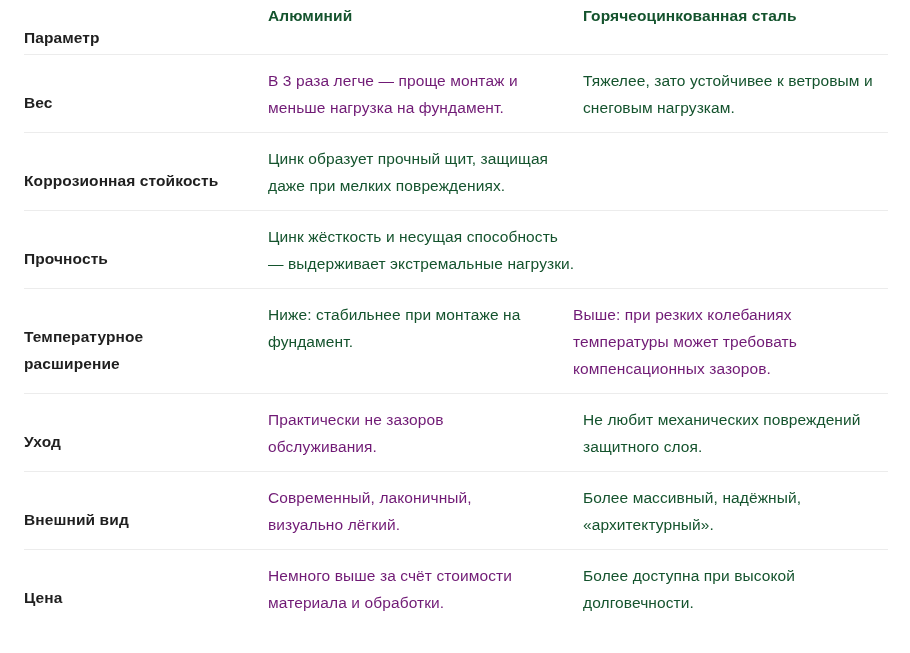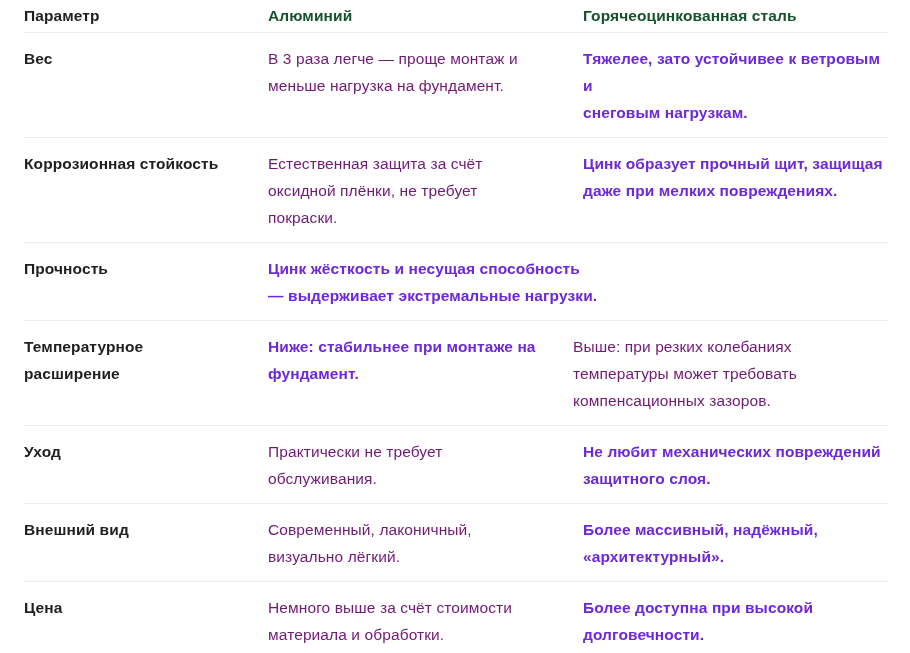--- a/index.html
+++ b/index.html
@@ -32,30 +32,30 @@
     letter-spacing: 0.1px;
   }
   .thead .cell {
     padding: 2px 0 3px 0;
   }
   .c1 {
     width: 244px;
     flex: 0 0 244px;
     font-weight: 600;
     color: #1f1f1f;
+    margin-top: 22px;
   }
   .c2 {
     width: 315px;
     flex: 0 0 315px;
     color: #701a75;
   }
   .c3 {
     flex: 1 1 auto;
-    color: #6d28d9;
-    font-weight: bold;
+    color: #14532d;
   }
   .thead .c2, .thead .c3 {
     font-weight: 600;
     color: #14532d;
   }
 </style>
 </head>
 <body>
 
 <div class="ctable">
@@ -68,23 +68,20 @@
   <div class="trow">
     <div class="cell c1">Вес</div>
     <div class="cell c2">В 3 раза легче — проще монтаж и
 меньше нагрузка на фундамент.</div>
     <div class="cell c3">Тяжелее, зато устойчивее к ветровым и
 снеговым нагрузкам.</div>
   </div>
 
   <div class="trow">
     <div class="cell c1">Коррозионная стойкость</div>
-    <div class="cell c2">Естественная защита за счёт
-оксидной плёнки, не требует
-покраски.</div>
     <div class="cell c3">Цинк образует прочный щит, защищая
 даже при мелких повреждениях.</div>
   </div>
 
   <div class="trow">
     <div class="cell c1">Прочность</div>
     <div class="cell c3">Цинк жёсткость и несущая способность
 — выдерживает экстремальные нагрузки.</div>
   </div>
 
@@ -93,21 +90,21 @@
 расширение</div>
     <div class="cell c3">Ниже: стабильнее при монтаже на
 фундамент.</div>
     <div class="cell c2">Выше: при резких колебаниях
 температуры может требовать
 компенсационных зазоров.</div>
   </div>
 
   <div class="trow">
     <div class="cell c1">Уход</div>
-    <div class="cell c2">Практически не требует
+    <div class="cell c2">Практически не зазоров
 обслуживания.</div>
     <div class="cell c3">Не любит механических повреждений
 защитного слоя.</div>
   </div>
 
   <div class="trow">
     <div class="cell c1">Внешний вид</div>
     <div class="cell c2">Современный, лаконичный,
 визуально лёгкий.</div>
     <div class="cell c3">Более массивный, надёжный,

